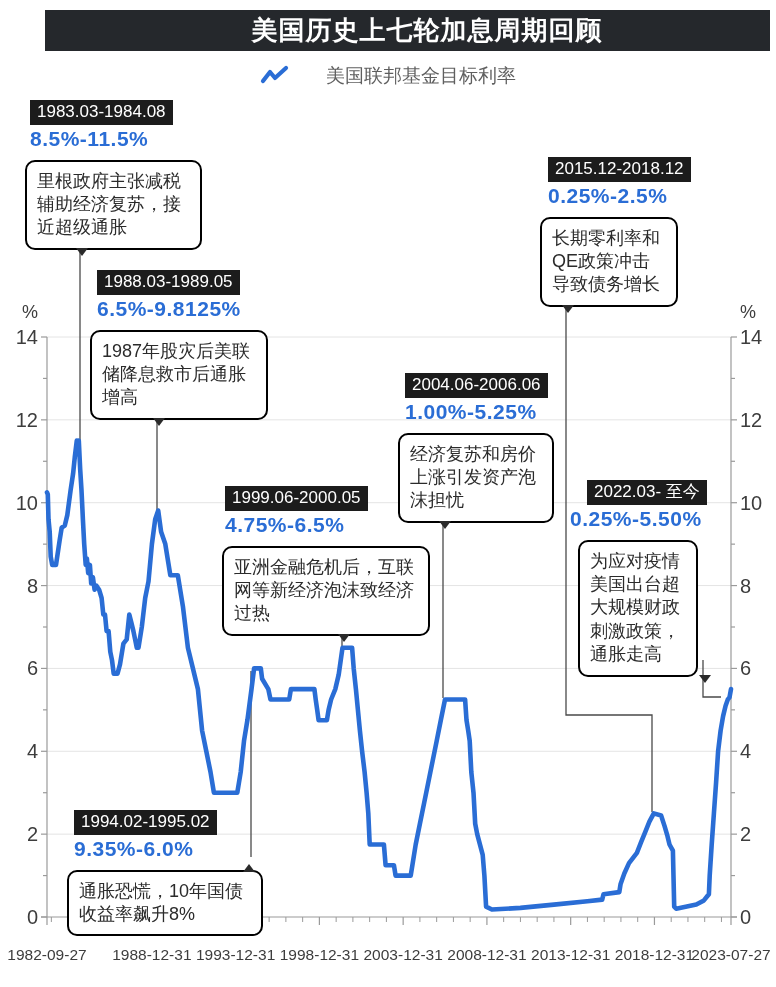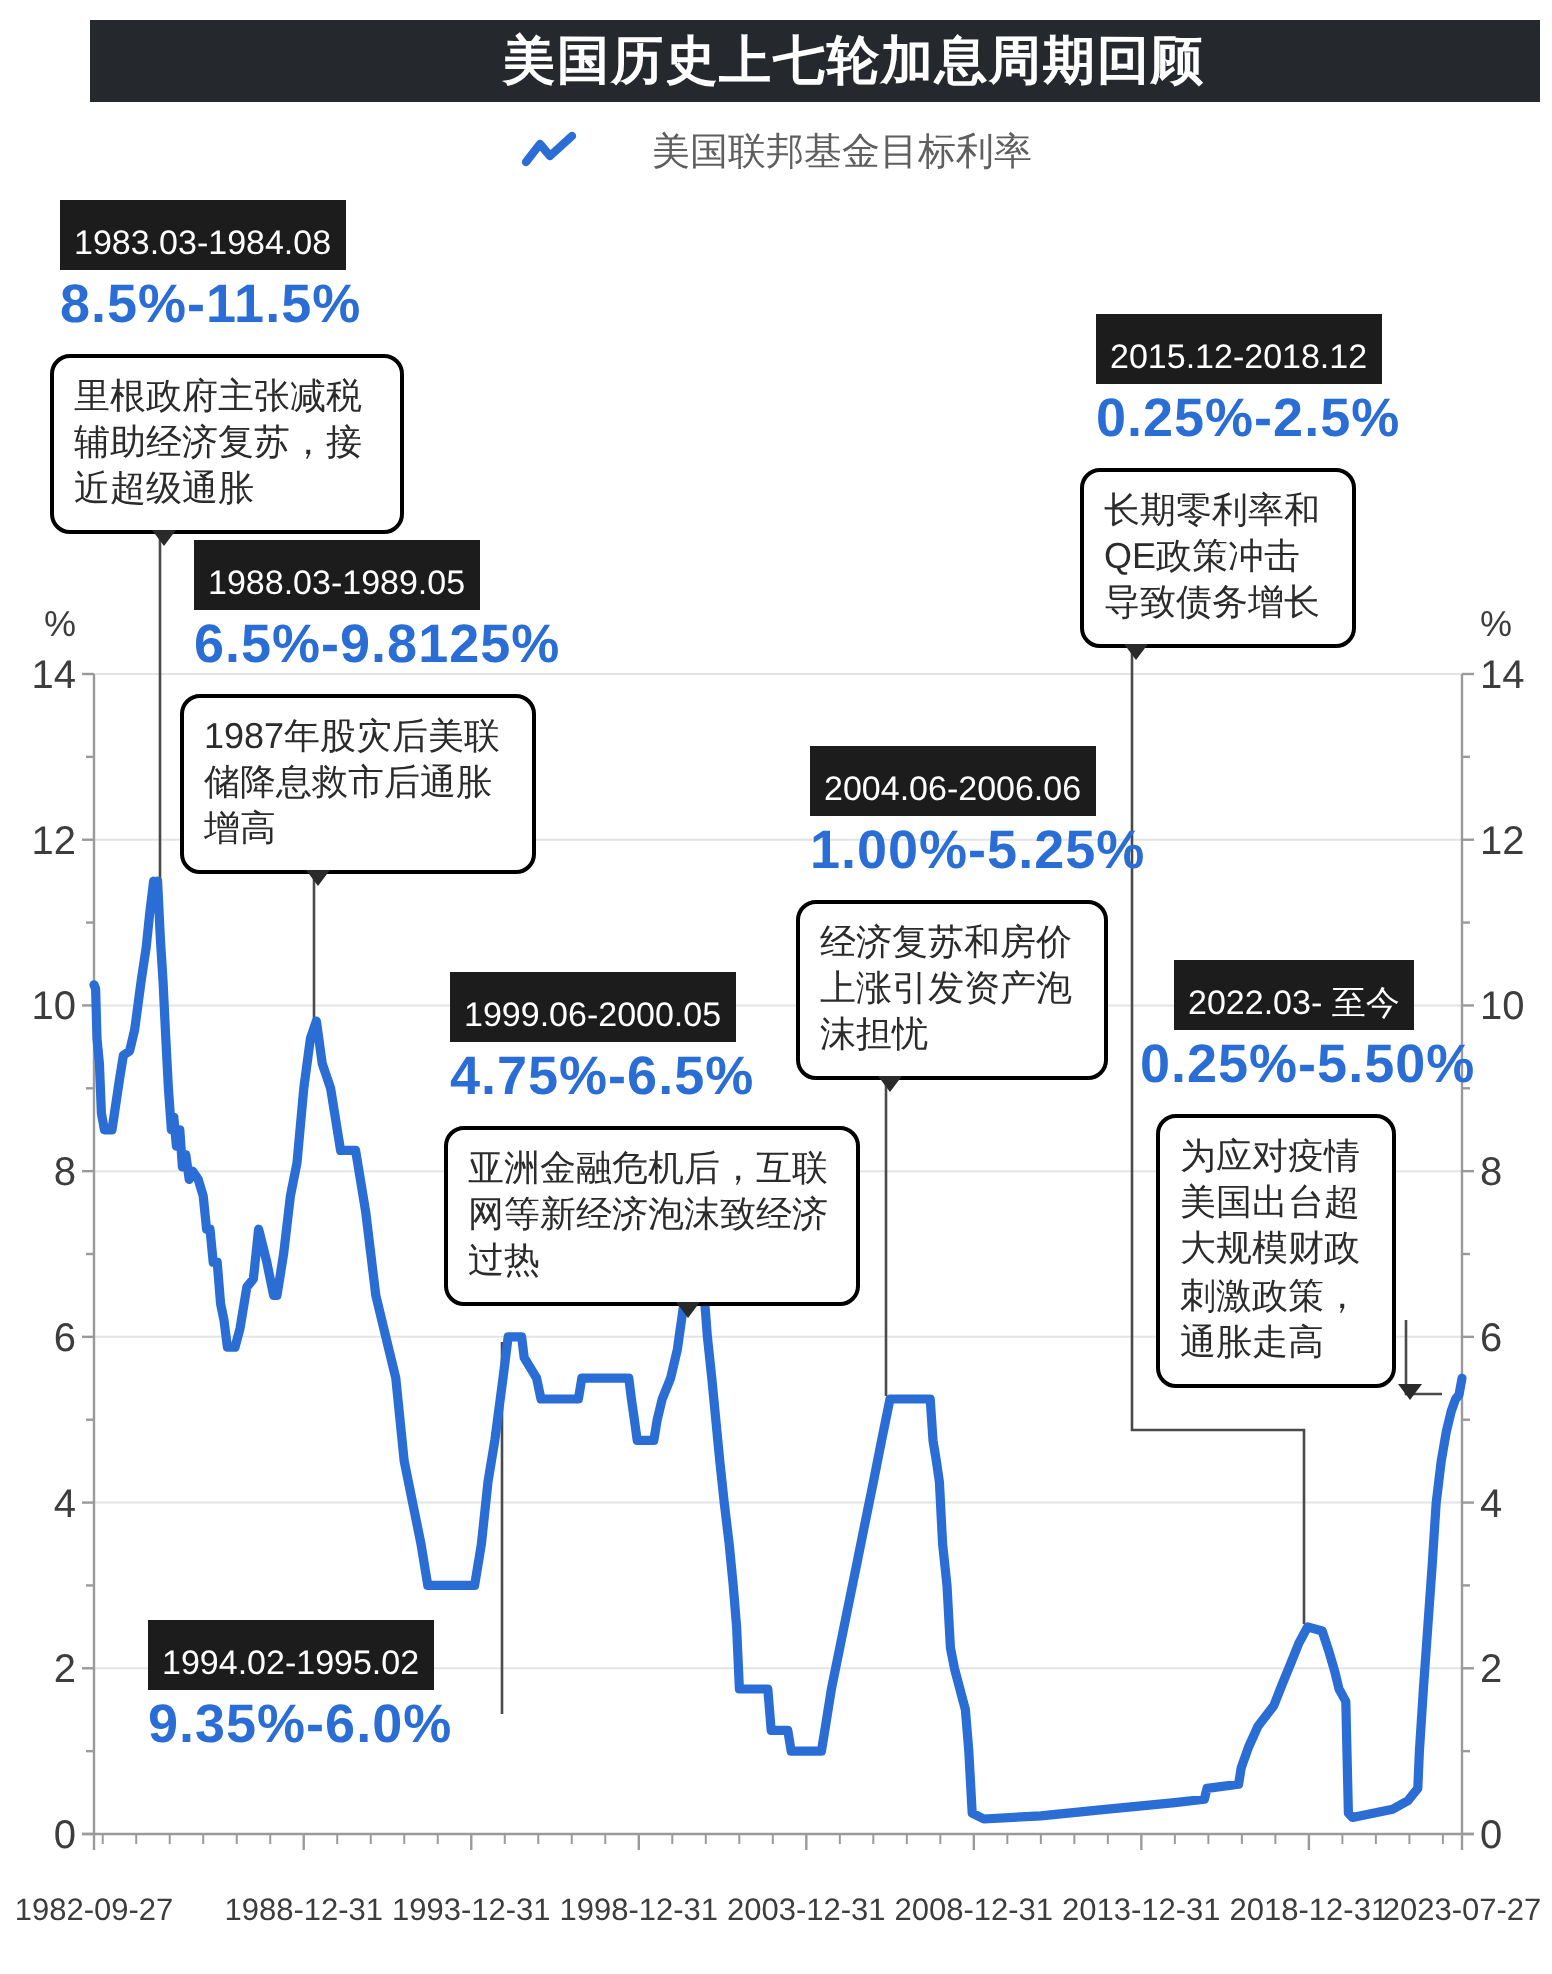--- a/index.html
+++ b/index.html
@@ -5,22 +5,22 @@
   html,body{margin:0;padding:0;background:#fff;}
   #stage{position:relative;width:776px;height:987px;background:#fff;overflow:hidden;
          font-family:"Liberation Sans","DejaVu Sans",sans-serif;}
   #title-bar{position:absolute;left:45px;top:10px;width:686px;height:41px;background:#25282c;
              color:#fff;font-size:26px;font-weight:bold;display:flex;align-items:center;justify-content:center;
              letter-spacing:1px;padding-left:39px;}
   #legend{position:absolute;left:0;top:63px;width:776px;display:flex;align-items:center;justify-content:center;gap:8px;}
   #legend .lg-label{font-size:19px;color:#5f5f5f;margin-left:28px;}
   #chart-svg{position:absolute;left:0;top:0;}
   .ann{position:absolute;z-index:5;}
-  .badge{display:inline-block;background:#1c1c1c;color:#fff;font-size:17px;padding:12px 7px 3px 7px;line-height:1.15;}
-  .range{font-weight:bold;font-size:27px;color:#2a6dd5;margin-top:2px;letter-spacing:0.5px;}
+  .badge{display:inline-block;background:#1c1c1c;color:#fff;font-size:17px;padding:2px 7px 3px 7px;line-height:1.15;}
+  .range{font-weight:bold;font-size:21px;color:#2a6dd5;margin-top:2px;letter-spacing:0.5px;}
   .box{position:relative;background:#fff;border:2px solid #000000;border-radius:10px;
        padding:8px 10px;font-size:18px;line-height:1.3;color:#2b2b2b;box-sizing:border-box;margin-top:9px;}
   .arrow-down{position:absolute;bottom:-8px;width:0;height:0;
       border-left:6px solid transparent;border-right:6px solid transparent;border-top:8px solid #2a2a2a;}
   .arrow-up{position:absolute;top:-8px;width:0;height:0;
       border-left:6px solid transparent;border-right:6px solid transparent;border-bottom:8px solid #2a2a2a;}
 </style>
 </head>
 <body>
 
@@ -180,20 +180,24 @@
     <div class="range">6.5%-9.8125%</div>
     <div class="box" style="width:178px;margin-left:-7px;">
       <span>1987年股灾后美联储降息救市后通胀增高</span>
       <i class="arrow-down" style="left:61px;"></i>
     </div>
   </div>
 
   <div class="ann" style="left:74px;top:810px;">
     <div class="badge">1994.02-1995.02</div>
     <div class="range">9.35%-6.0%</div>
+    <div class="box" style="width:196px;margin-left:-7px;">
+      <span>通胀恐慌，10年国债收益率飙升8%</span>
+      <i class="arrow-up" style="left:174px;"></i>
+    </div>
   </div>
 
   <div class="ann" style="left:225px;top:486px;">
     <div class="badge">1999.06-2000.05</div>
     <div class="range">4.75%-6.5%</div>
     <div class="box" style="width:208px;margin-left:-3px;">
       <span>亚洲金融危机后，互联网等新经济泡沫致经济过热</span>
       <i class="arrow-down" style="left:114px;"></i>
     </div>
   </div>

